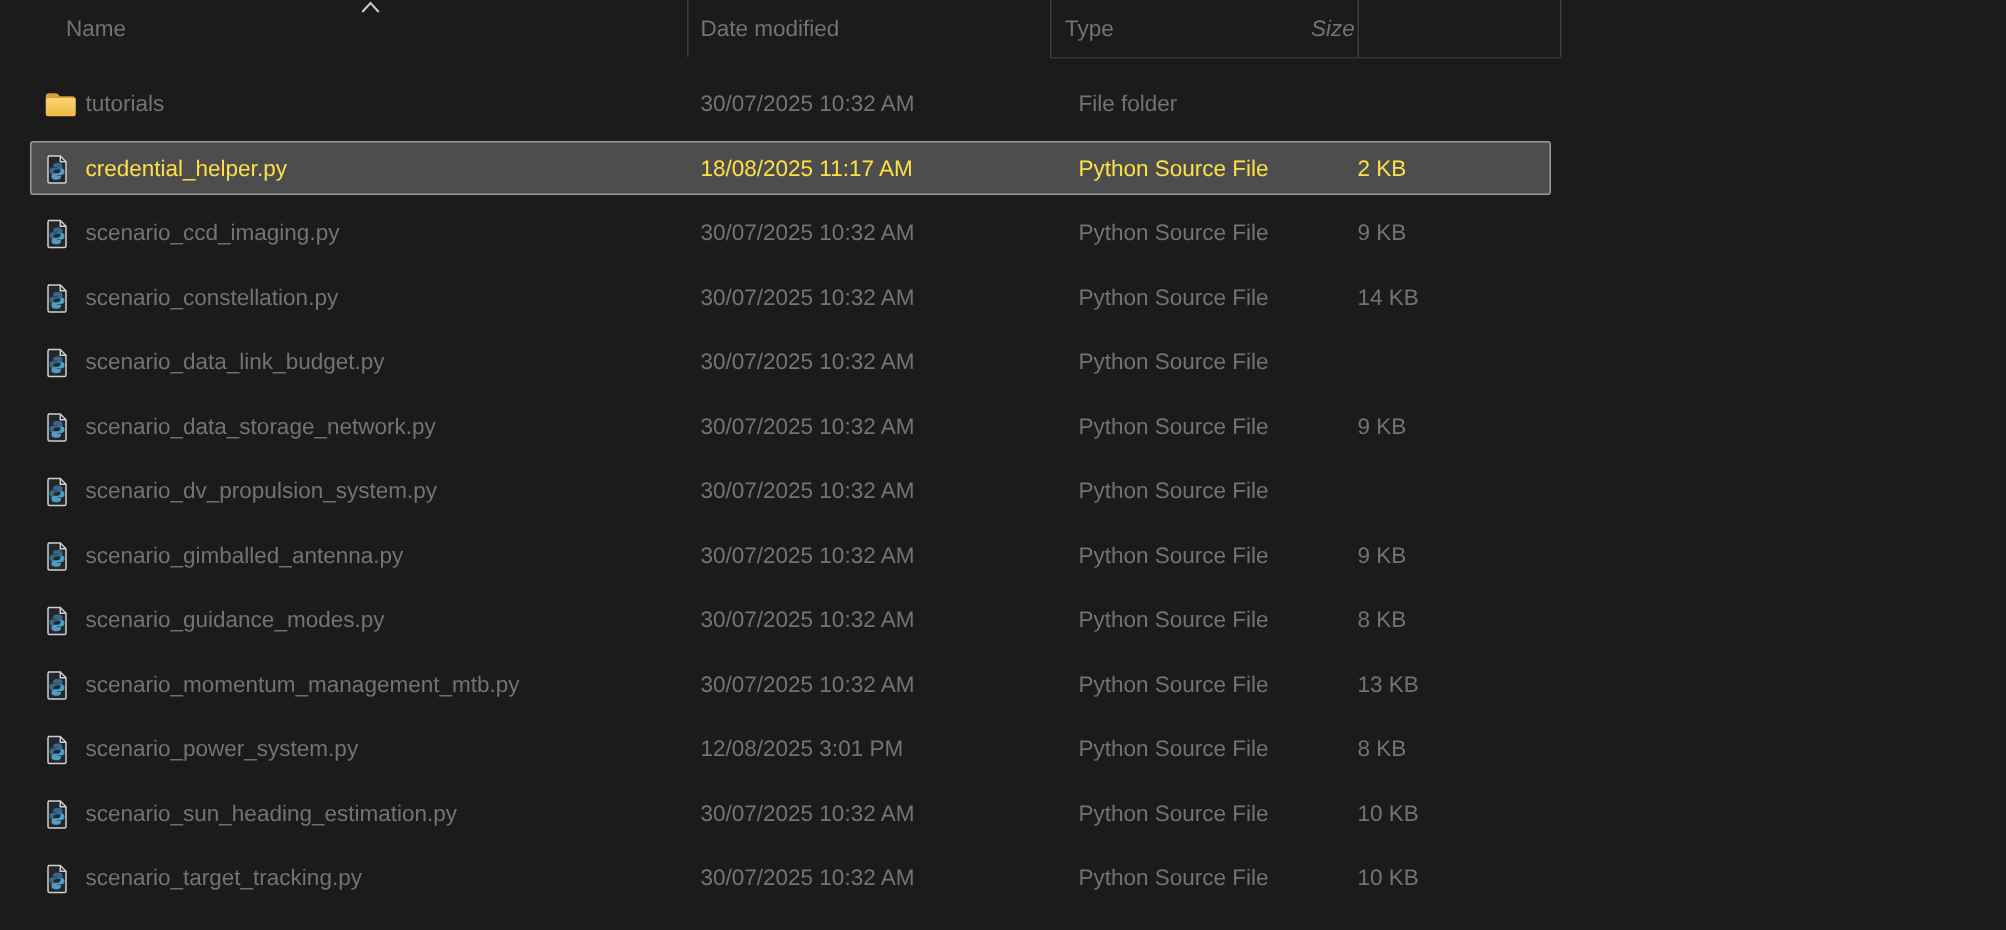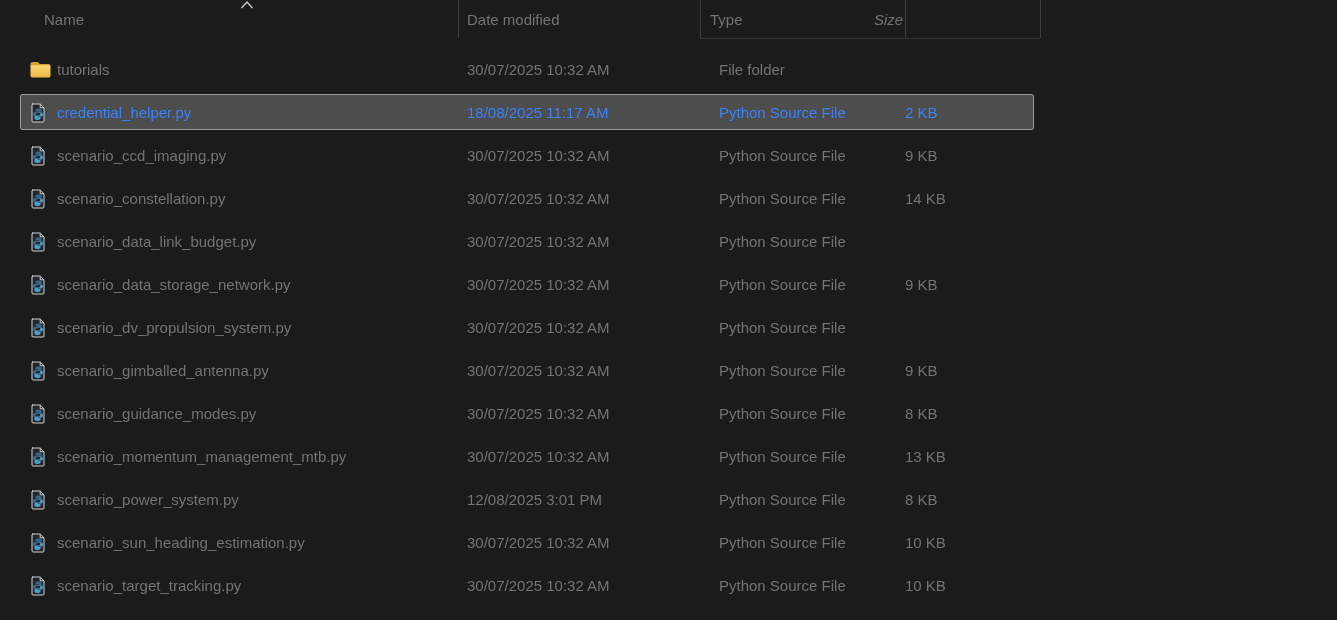--- a/index.html
+++ b/index.html
@@ -93,21 +93,21 @@
   }
   .cell {
     position: absolute;
     top: 0;
     height: 43px;
     line-height: 43px;
     font-size: 15px;
     color: #737373;
     white-space: nowrap;
   }
-  .row.selected .cell { color: #3b82f6; }
+  .row.selected .cell { color: #fde047; }
   .c-icon {
     left: 30px;
     top: 50%;
     transform: translateY(-50%);
     height: 20px;
     position: absolute;
     display: flex;
     align-items: center;
   }
   .c-name { left: 57px; }

